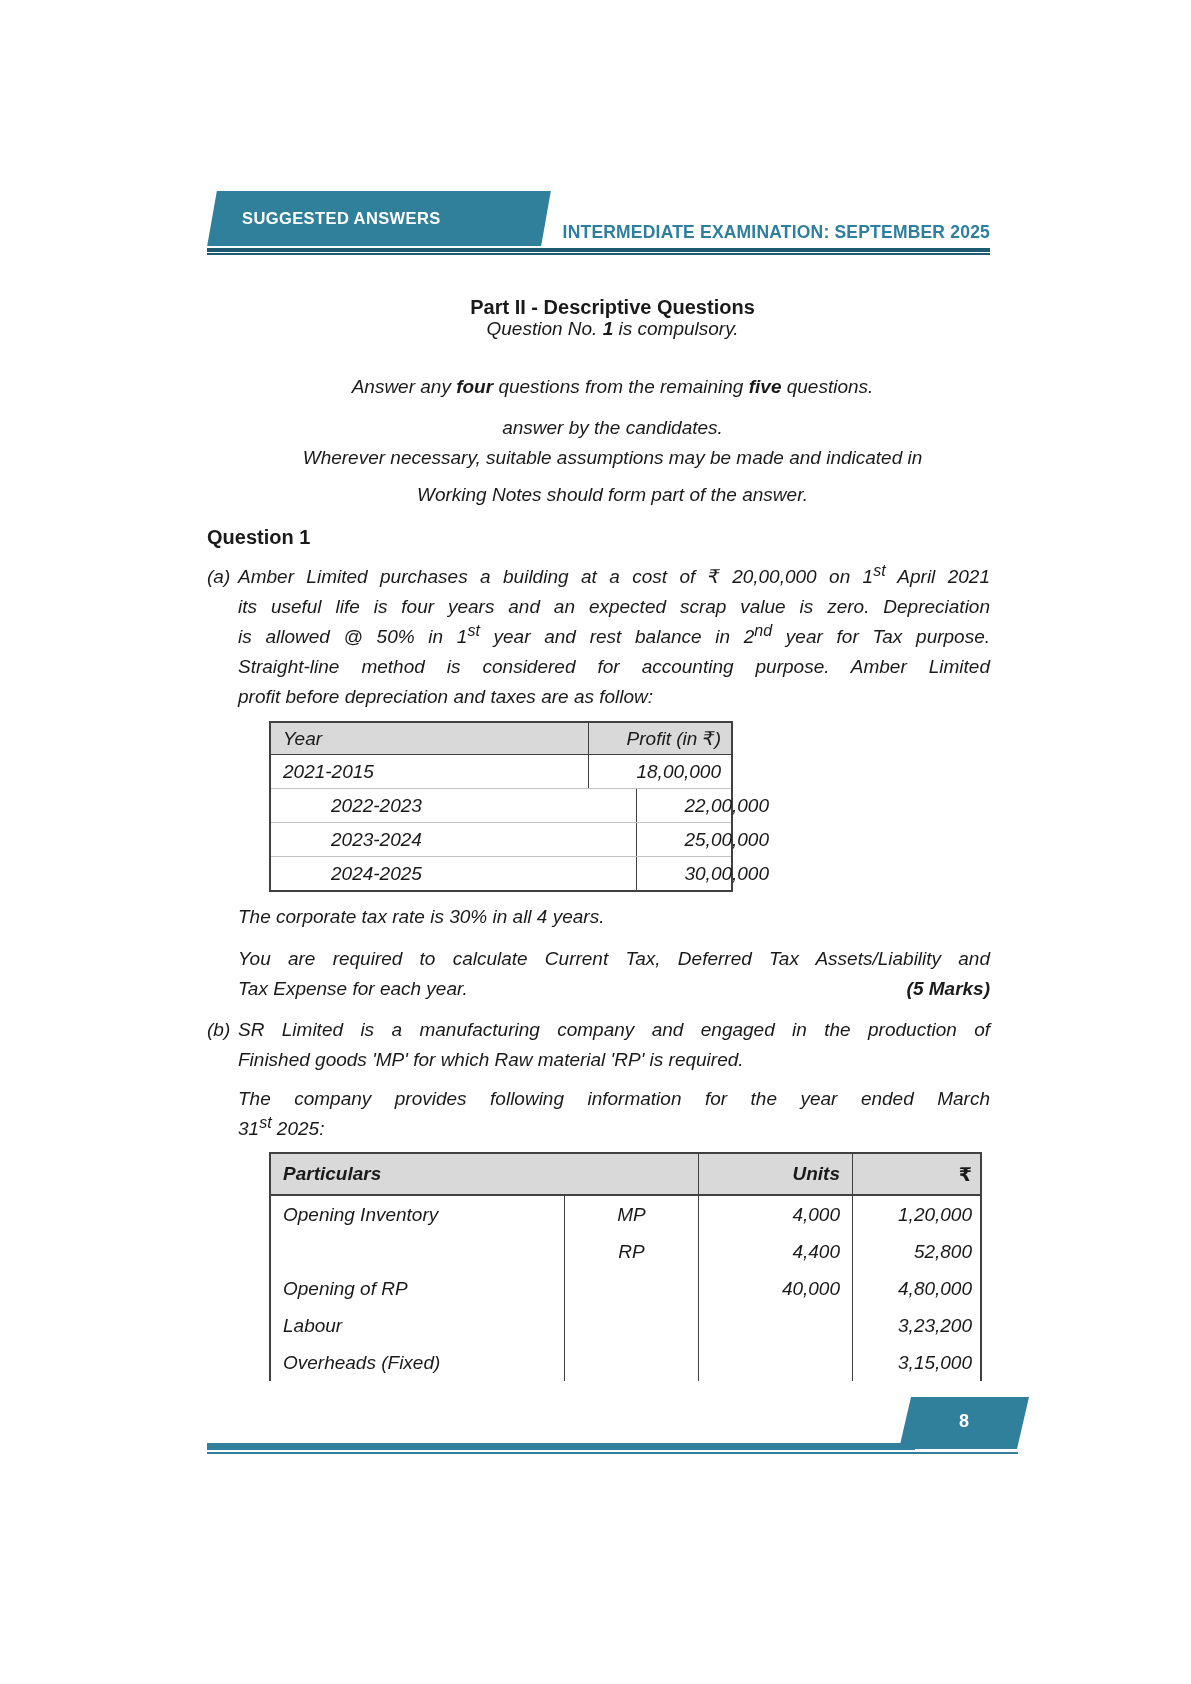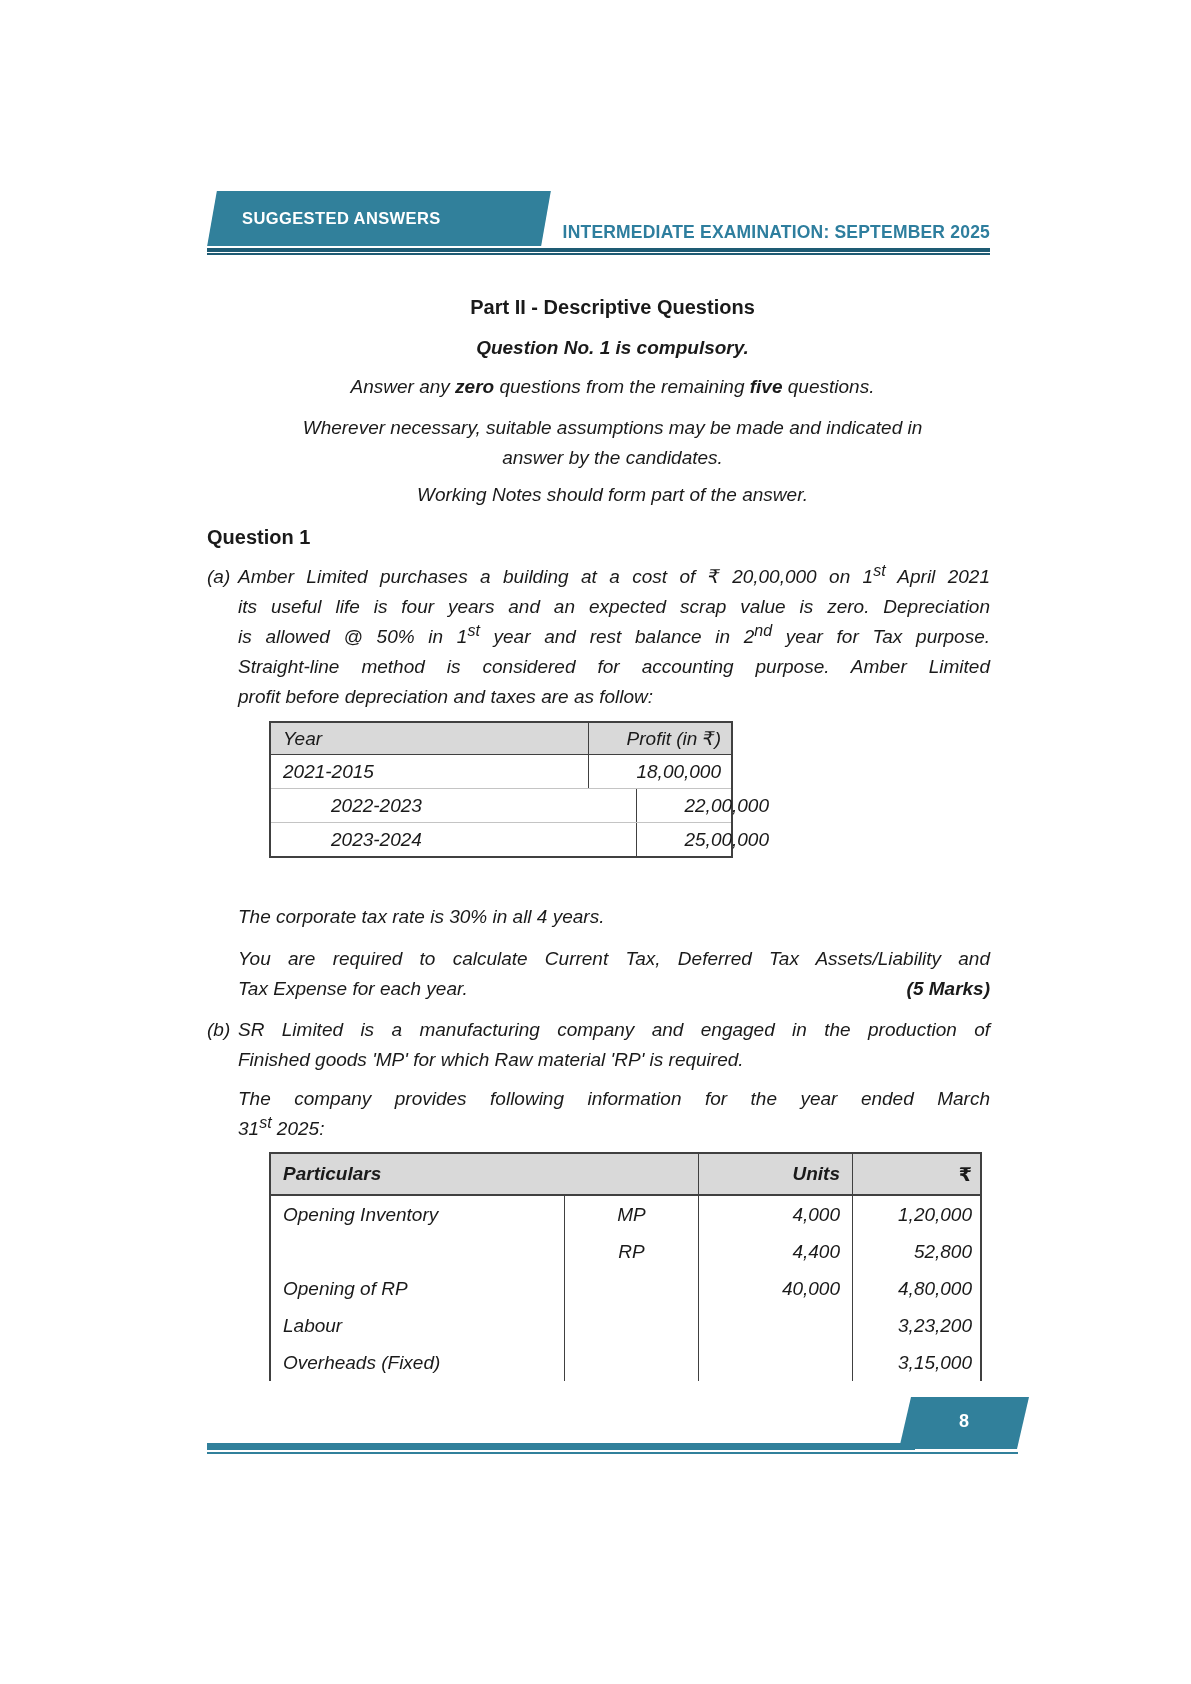--- a/index.html
+++ b/index.html
@@ -93,25 +93,25 @@
 <body>
 
 <div class="page">
 
   <div class="hdr-banner"></div>
   <div class="hdr-banner-label">SUGGESTED ANSWERS</div>
   <div class="hdr-title">INTERMEDIATE EXAMINATION: SEPTEMBER 2025</div>
   <div class="hdr-rule"></div>
 
   <div class="centerwrap sec-title">Part II - Descriptive Questions</div>
-  <div class="centerwrap it line30" style="top:333px;font-weight:bold;">Question No. <b>1</b> is compulsory.</div>
-  <div class="centerwrap it line30" style="top:372px;">Answer any <b>zero</b> questions from the remaining <b>five</b> questions.</div>
+  <div class="centerwrap it line30" style="top:314px;">Question No. <b>1</b> is compulsory.</div>
+  <div class="centerwrap it line30" style="top:372px;">Answer any <b>four</b> questions from the remaining <b>five</b> questions.</div>
   <div class="centerwrap it line30" style="top:413px;">
+    <div>answer by the candidates.</div>
     <div>Wherever necessary, suitable assumptions may be made and indicated in</div>
-    <div>answer by the candidates.</div>
   </div>
   <div class="centerwrap it line30" style="top:480px;">Working Notes should form part of the answer.</div>
 
   <div class="qhead">Question 1</div>
 
   <div class="plabel" style="top:562px;">(a)</div>
   <div class="ptext" style="top:562px;">
     <div class="jl">Amber Limited purchases a building at a cost of ₹ 20,00,000 on 1<sup>st</sup> April 2021</div>
     <div class="jl">its useful life is four years and an expected scrap value is zero. Depreciation</div>
     <div class="jl">is allowed @ 50% in 1<sup>st</sup> year and rest balance in 2<sup>nd</sup> year for Tax purpose.</div>
@@ -130,20 +130,24 @@
         <div class="c r">18,00,000</div>
       </div>
       <div class="tr">
         <div class="c l">2022-2023</div>
         <div class="c r">22,00,000</div>
       </div>
       <div class="tr">
         <div class="c l">2023-2024</div>
         <div class="c r">25,00,000</div>
       </div>
+      <div class="tr">
+        <div class="c l">2024-2025</div>
+        <div class="c r">30,00,000</div>
+      </div>
     </div>
   </div>
 
   <div class="ptext line30" style="top:902px;">The corporate tax rate is 30% in all 4 years.</div>
   <div class="ptext req" style="top:944px;">
     <div class="jl">You are required to calculate Current Tax, Deferred Tax Assets/Liability and</div>
     <div class="jl-end">Tax Expense for each year.</div>
     <span class="marks">(5 Marks)</span>
   </div>
 

